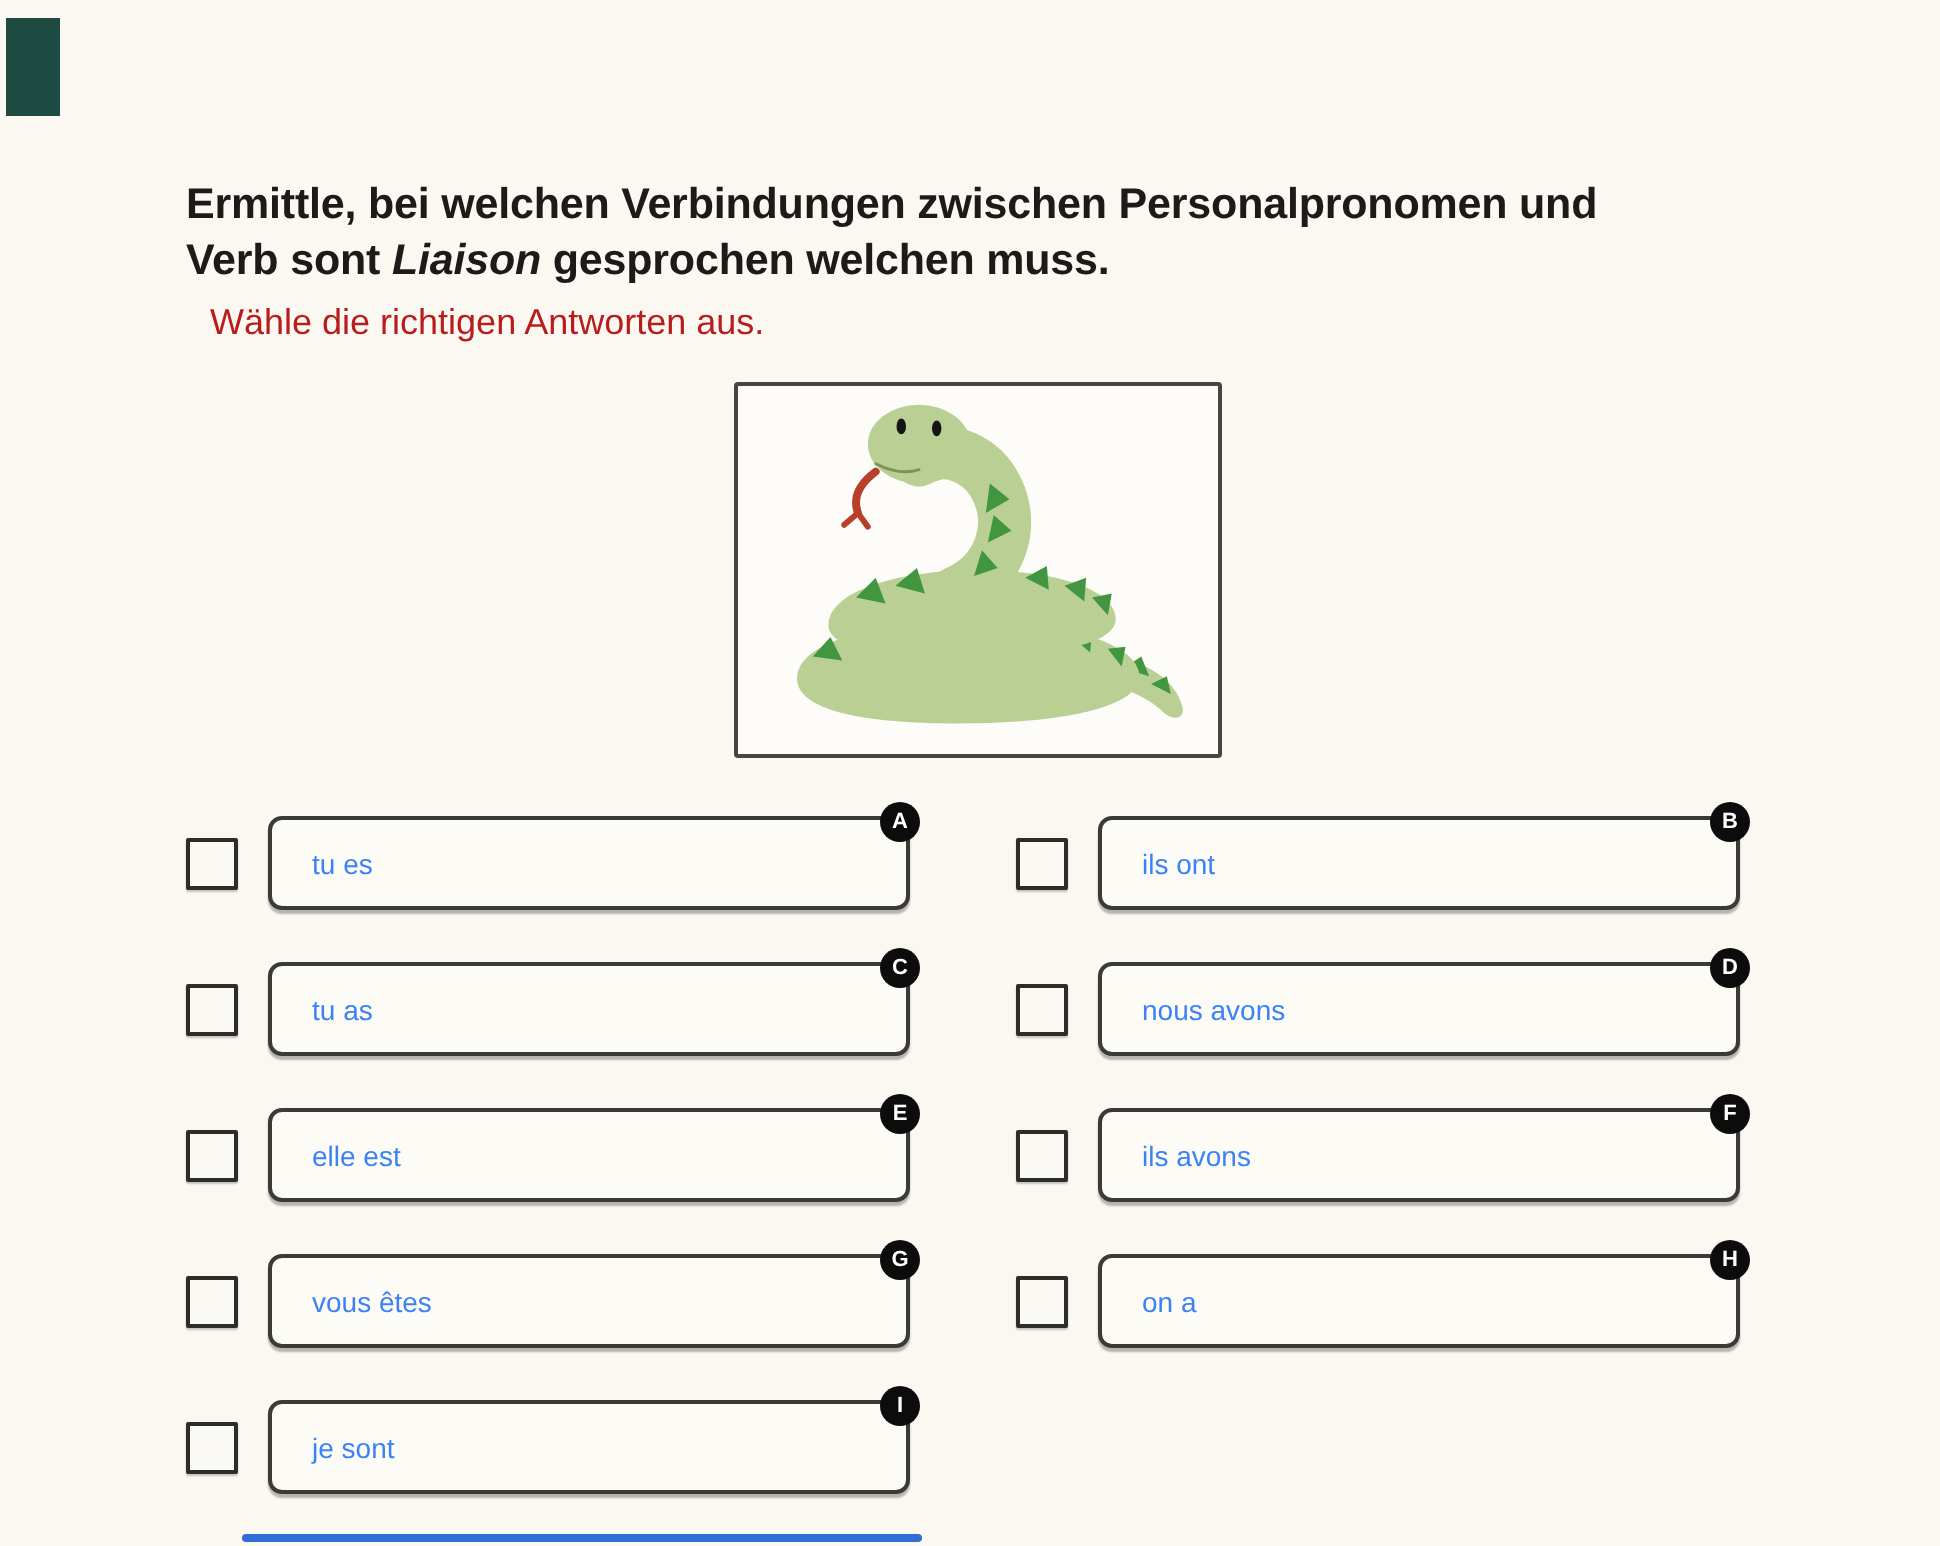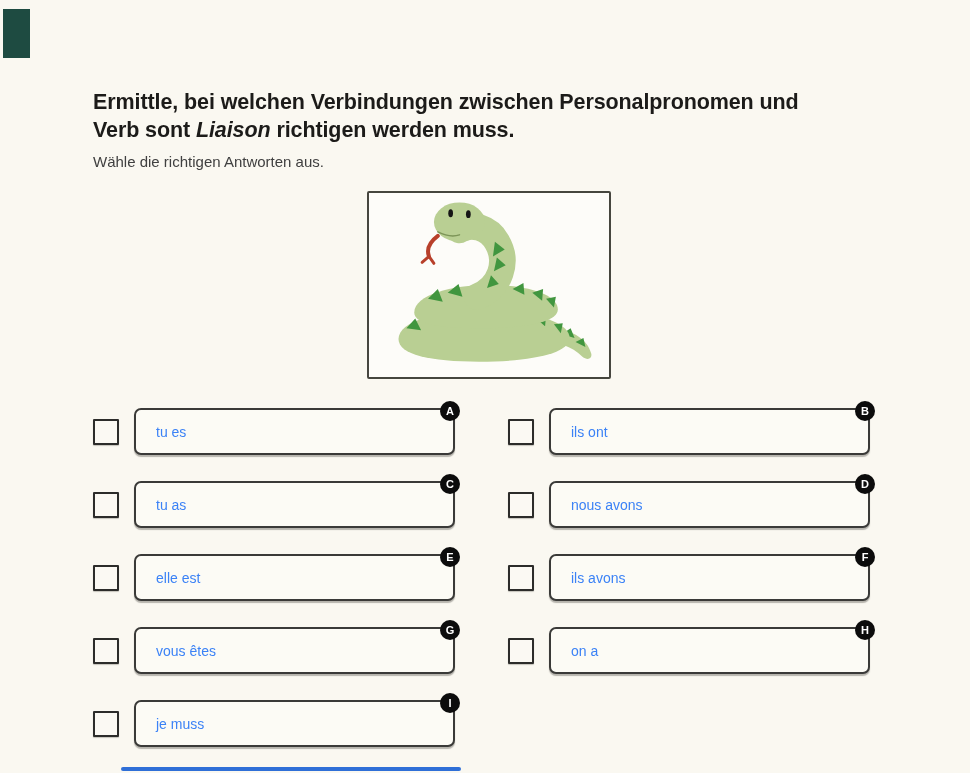--- a/index.html
+++ b/index.html
@@ -29,24 +29,24 @@
     margin: 0;
     font-size: 21.5px;
     line-height: 28px;
     font-weight: 700;
     color: #1c1b19;
     letter-spacing: -0.1px;
   }
   .title .line { display: block; }
   .title em { }
   .subtitle {
-    margin: 9px 0 0 0;
-    font-size: 15px;
+    margin: 9px 0 0 12px;
+    font-size: 18px;
     line-height: 17px;
-    color: #404040;
+    color: #b91c1c;
   }
   .image-card {
     position: absolute;
     left: 367px; top: 191px;
     width: 244px; height: 188px;
     background: #fdfcf9;
     border: 2px solid #46463f;
     border-radius: 2px;
     box-sizing: border-box;
   }
@@ -118,21 +118,21 @@
 </head>
 <body>
 
 <div class="page">
 
   <div class="corner-accent"></div>
 
   <header class="header">
     <h1 class="title">
       <span class="line">Ermittle, bei welchen Verbindungen zwischen Personalpronomen und</span>
-      <span class="line"><span>Verb sont </span><em>Liaison</em><span> richtigen werden muss.</span></span>
+      <span class="line"><span>Verb sont </span><em>Liaison</em><span> gesprochen welchen muss.</span></span>
     </h1>
     <p class="subtitle">Wähle die richtigen Antworten aus.</p>
   </header>
 
   <figure class="image-card" style="margin:0">
     <svg viewBox="0 0 244 184" aria-hidden="true">
 
       <path fill="#b9cf93" d="M175 134 C 205 136, 222 146, 226 162 C 227 167, 222 169, 217 165 C 204 152, 186 148, 160 150 Z"></path>
       <path fill="#41963f" d="M196 142 l9 -6 l4 10 z M210 150 l8 -4 l2 9 z"></path>
 
@@ -217,21 +217,21 @@
       <span class="checkbox" role="checkbox" aria-checked="false"></span>
       <div class="answer-box">
         <span class="answer-label">on a</span>
         <span class="badge">H</span>
       </div>
     </div>
 
     <div class="option">
       <span class="checkbox" role="checkbox" aria-checked="false"></span>
       <div class="answer-box">
-        <span class="answer-label">je muss</span>
+        <span class="answer-label">je sont</span>
         <span class="badge">I</span>
       </div>
     </div>
 
   </div>
 
   <div class="progress-line"></div>
 
 </div>
 

